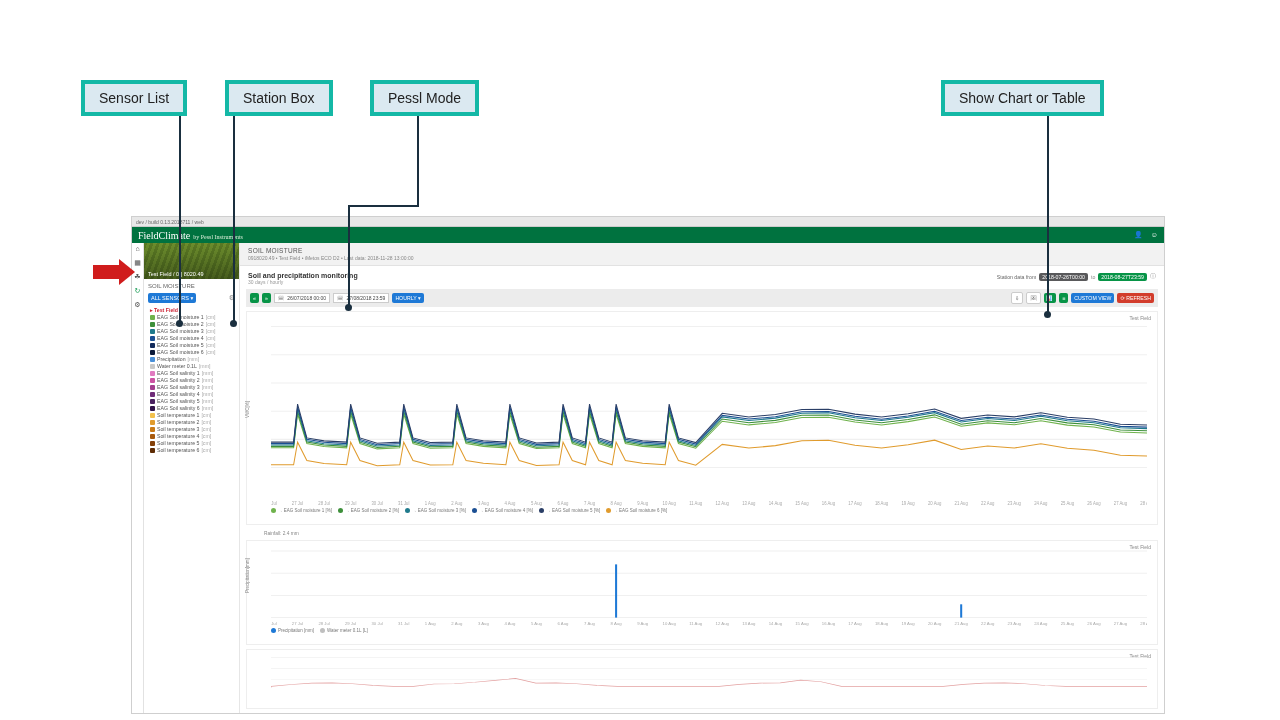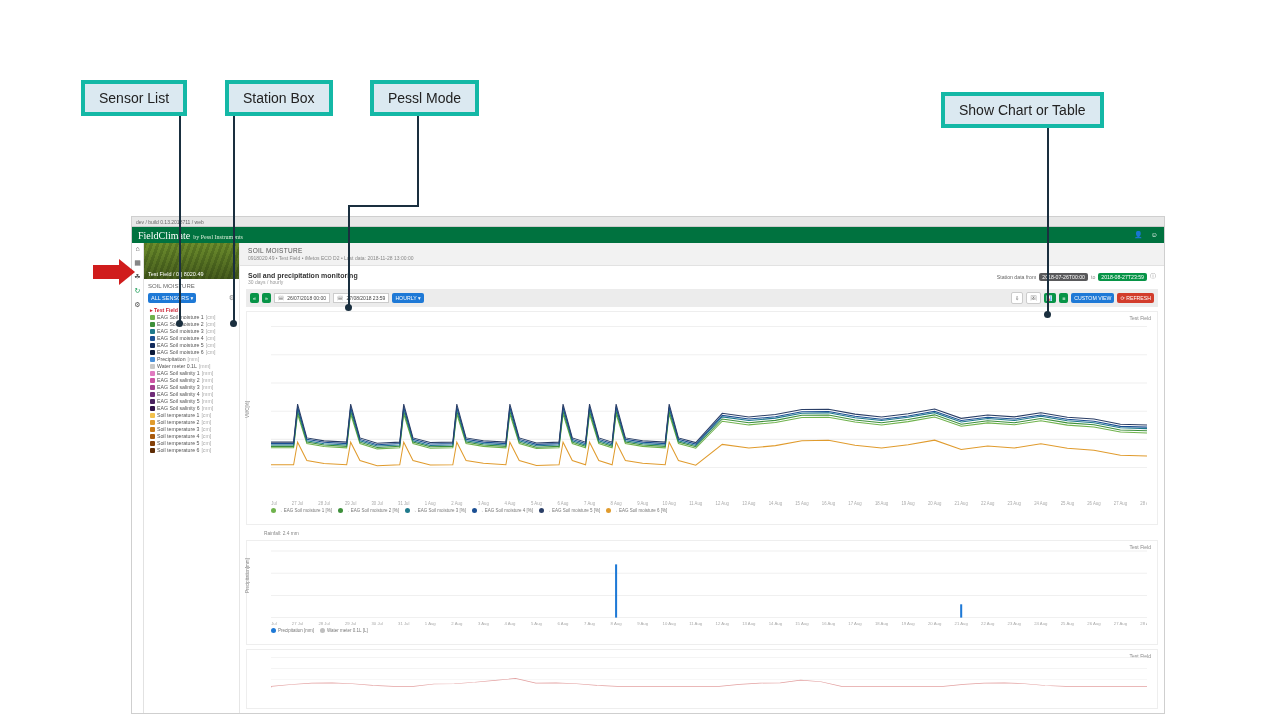--- a/index.html
+++ b/index.html
@@ -176,21 +176,21 @@
 
   .gridline { stroke:#f0f0f0; stroke-width:1;}
   .seriesline { fill:none; stroke-width:1;}
 </style>
 </head>
 <body>
 
 <div class="callout" style="left:81px;top:80px;"><span>Sensor List</span></div>
 <div class="callout" style="left:225px;top:80px;"><span>Station Box</span></div>
 <div class="callout" style="left:370px;top:80px;"><span>Pessl Mode</span></div>
-<div class="callout" style="left:941px;top:92px;"><span>Show Chart or Table</span></div>
+<div class="callout" style="left:941px;top:80px;"><span>Show Chart or Table</span></div>
 
 <div class="leader v" style="left:179px; top:107px; height:216px;"></div>
 <div class="pin" style="left:176px; top:320px;"></div>
 <div class="leader v" style="left:233px; top:107px; height:216px;"></div>
 <div class="pin" style="left:230px; top:320px;"></div>
 <div class="leader v" style="left:417px; top:107px; height:100px;"></div>
 <div class="leader h" style="left:348px; top:205px; width:70px;"></div>
 <div class="leader v" style="left:348px; top:205px; height:100px;"></div>
 <div class="pin" style="left:345px; top:304px;"></div>
 <div class="leader v" style="left:1047px; top:107px; height:207px;"></div>

